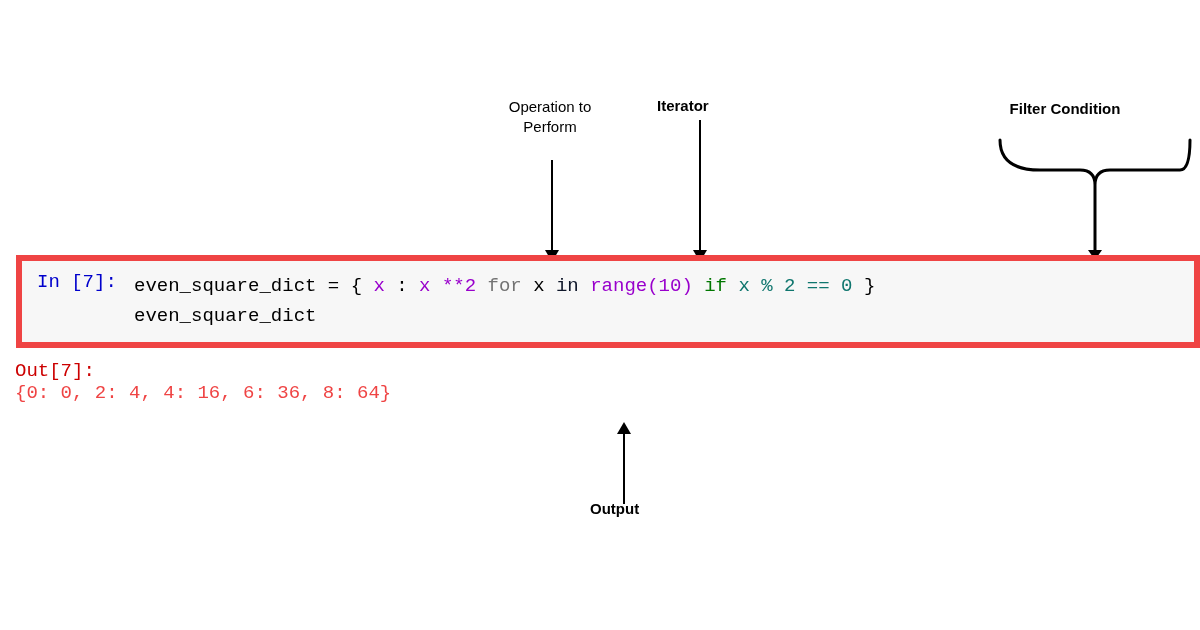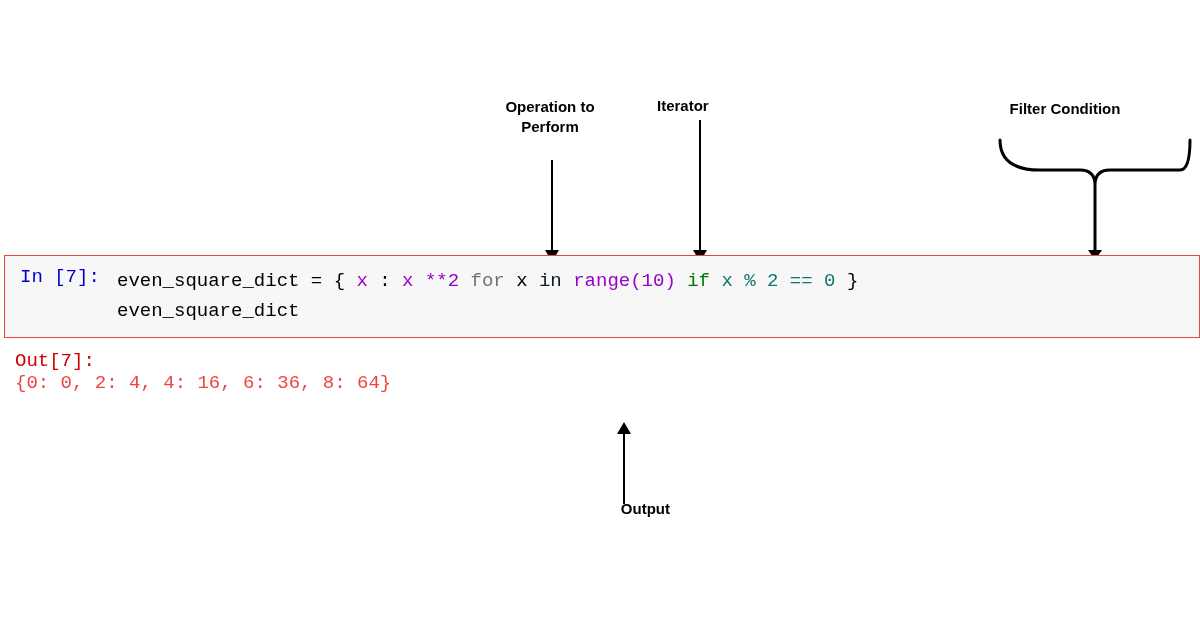--- a/index.html
+++ b/index.html
@@ -39,21 +39,21 @@
       border-left: 7px solid transparent;
       border-right: 7px solid transparent;
       border-bottom: 12px solid #000000;
     }
   </style>
 </head>
 <body>
 
 <div class="page-container">
 
-  <div style="position:absolute; top:97px; left:490px; font-size:15px; font-weight:bold; color:#000; text-align:center; width:120px; line-height:1.3;">
+  <div style="position:absolute; top:97px; left:490px; font-size:15px; font-weight:normal; color:#000; text-align:center; width:120px; line-height:1.3;">
     <span>Operation to
 Perform</span>
   </div>
 
   <div style="position:absolute; top:160px; left:545px; display:flex; flex-direction:column; align-items:center;">
     <div class="arrow-line" style="height:90px;"></div>
     <div class="arrow-head-down"></div>
   </div>
 
   <div style="position:absolute; top:97px; left:657px; font-size:15px; font-weight:bold; color:#000; text-align:left; width:80px;">
@@ -73,21 +73,21 @@
 
     <path d="M 20,10 Q 20,40 60,40 L 100,40 Q 115,40 115,55 Q 115,40 130,40 L 200,40 Q 210,40 210,10" fill="none" stroke="#000000" stroke-width="3" stroke-linecap="round"></path>
 
     <line x1="115" y1="55" x2="115" y2="125" stroke="#000000" stroke-width="3"></line>
 
     <polygon points="108,120 122,120 115,130" fill="#000000"></polygon>
   </svg>
 
   <div style="position:absolute; top:255px; left:0; right:0;">
 
-    <div style="display:flex; align-items:flex-start; background:#f7f7f7; border:1px solid #ef4444; padding:10px 15px; margin: 0 0 0 4px;">
+    <div style="display:flex; align-items:flex-start; background:#f7f7f7; border:6px solid #ef4444; padding:10px 15px; margin: 0 0 0 16px;">
       <span style="font-family:'Courier New',monospace; font-size:19px; color:#0000cc; white-space:nowrap; margin-right:12px; min-width:85px;">In [7]:</span>
       <div>
         <div style="font-family:'Courier New',monospace; font-size:19px; line-height:1.6; white-space:nowrap;">
           <span style="color:#000000;">even_square_dict</span>
           <span style="color:#000000;"> = {</span>
           <span style="color:#9900cc;">x</span>
           <span style="color:#000000;">: </span>
           <span style="color:#9900cc;">x</span>
           <span style="color:#9900cc;">**2</span>
           <span style="color:#737373;"> for</span>
@@ -109,17 +109,17 @@
       <span style="font-family:'Courier New',monospace; font-size:19px; color:#ef4444;">{0: 0, 2: 4, 4: 16, 6: 36, 8: 64}</span>
     </div>
 
   </div>
 
   <div style="position:absolute; top:422px; left:617px; display:flex; flex-direction:column; align-items:center;">
     <div class="arrow-head-up"></div>
     <div class="arrow-line" style="height:70px;"></div>
   </div>
 
-  <div style="position:absolute; top:500px; left:590px; font-size:15px; font-weight:bold; color:#000; text-align:right; width:80px;">
+  <div style="position:absolute; top:500px; left:590px; font-size:15px; font-weight:bold; color:#000; text-align:left; width:80px;">
     <span>Output</span>
   </div>
 
 </div>
 
 </body></html>

